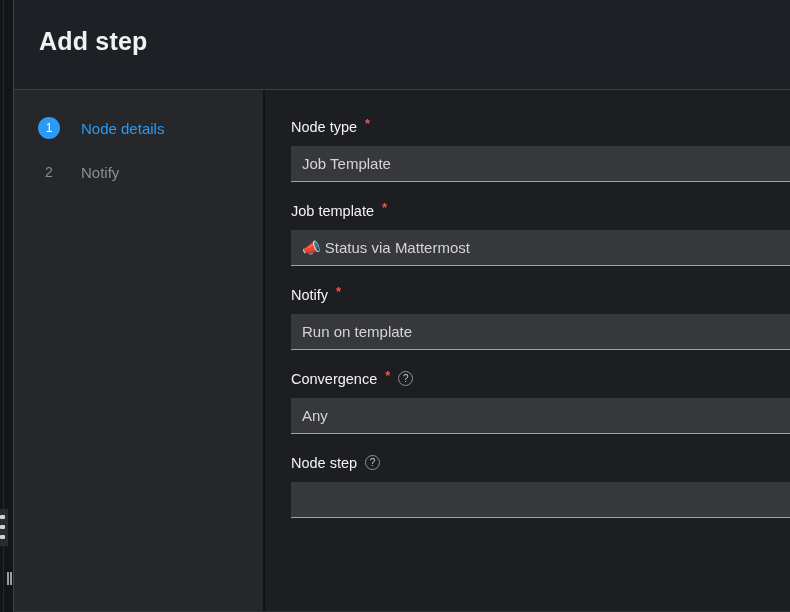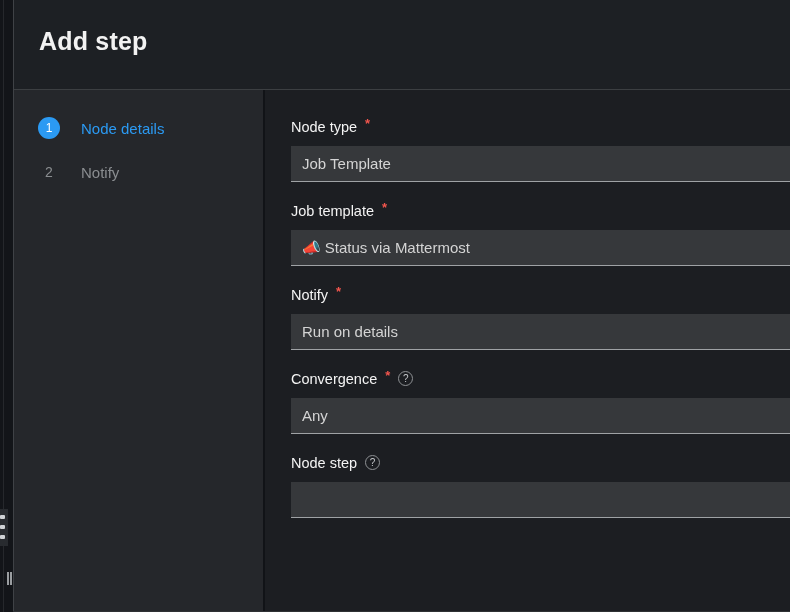--- a/index.html
+++ b/index.html
@@ -139,21 +139,21 @@
           <span>📣 Status via Mattermost</span>
         </div>
       </div>
 
       <div class="form-group">
         <div class="label-row">
           <label class="field-label">Notify</label>
           <span class="required">*</span>
         </div>
         <div class="field">
-          <span>Run on details</span>
+          <span>Run on template</span>
         </div>
       </div>
 
       <div class="form-group">
         <div class="label-row">
           <label class="field-label">Convergence</label>
           <span class="required">*</span>
           <span class="help-icon">?</span>
         </div>
         <div class="field">

